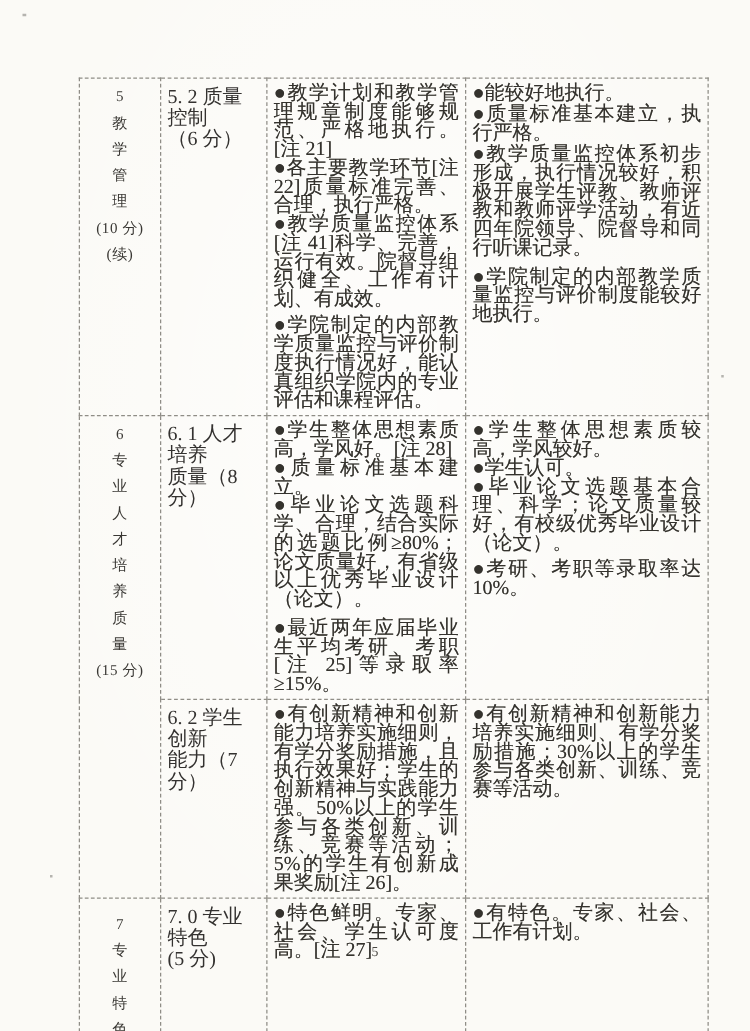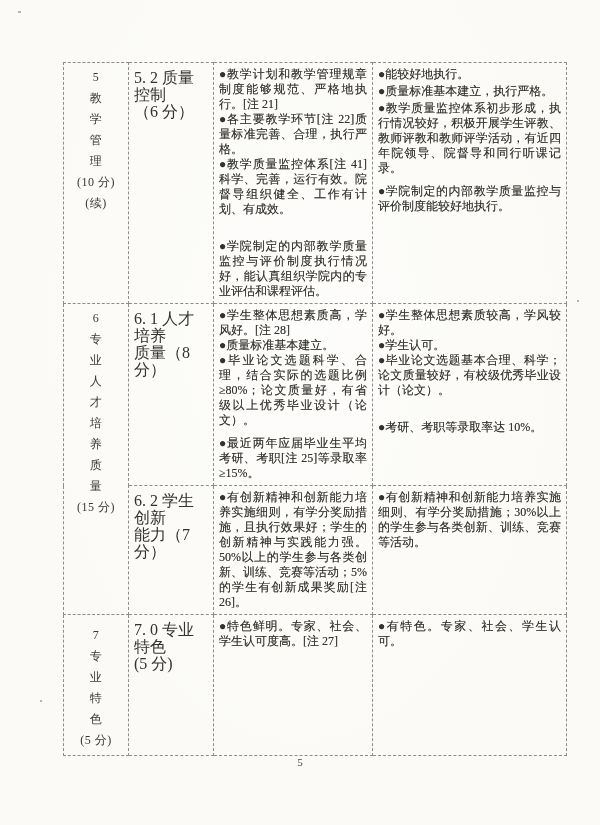--- a/index.html
+++ b/index.html
@@ -55,30 +55,30 @@
   }
   .subhead {
     white-space: pre-line;
     font-size: 16px;
     line-height: 17px;
     color: #343230;
     padding-top: 2px;
   }
   .bullet {
     margin: 0;
-    font-size: 12px;
+    font-size: 16px;
     line-height: 15px;
     text-align: justify;
     text-justify: inter-character;
     color: #34322d;
     text-shadow: 0 0 0.5px rgba(60,58,52,0.55);
   }
   .mt-sm { margin-top: 8px; }
   .mt-md { margin-top: 2px; }
-  .mt-lg { margin-top: 22px; }
+  .mt-lg { margin-top: 6px; }
   .page-number {
     position: absolute;
     left: 0;
     top: 756px;
     width: 100%;
     text-align: center;
     font-size: 11px;
     color: #4a4843;
   }
   
@@ -186,20 +186,20 @@
 (5 分)</div>
       </td>
       <td>
         <div class="subhead">7. 0 专业特色
 (5 分)</div>
       </td>
       <td>
         <p class="bullet">●特色鲜明。专家、社会、学生认可度高。[注 27]</p>
       </td>
       <td>
-        <p class="bullet">●有特色。专家、社会、学生认可。</p>
+        <p class="bullet">●有特色。专家、社会、工作有计划。</p>
       </td>
     </tr>
   </tbody>
     </table>
 
   <div class="page-number">5</div>
 </div>
 
 </body></html>

